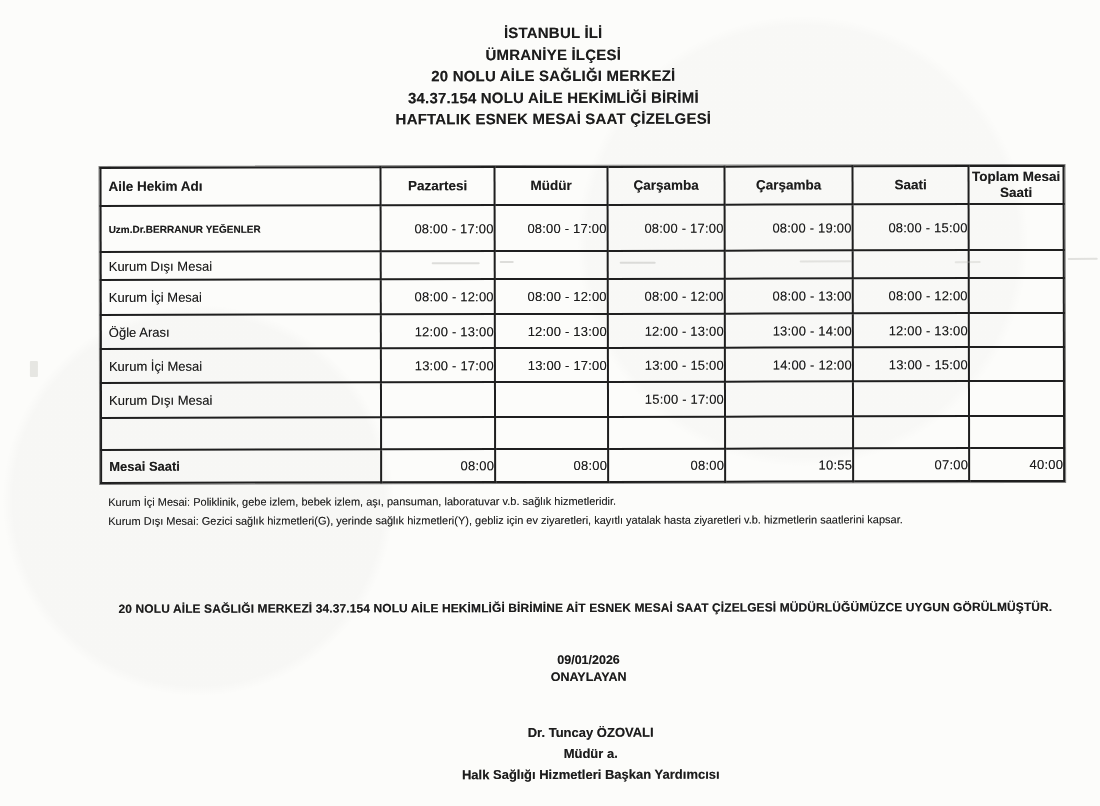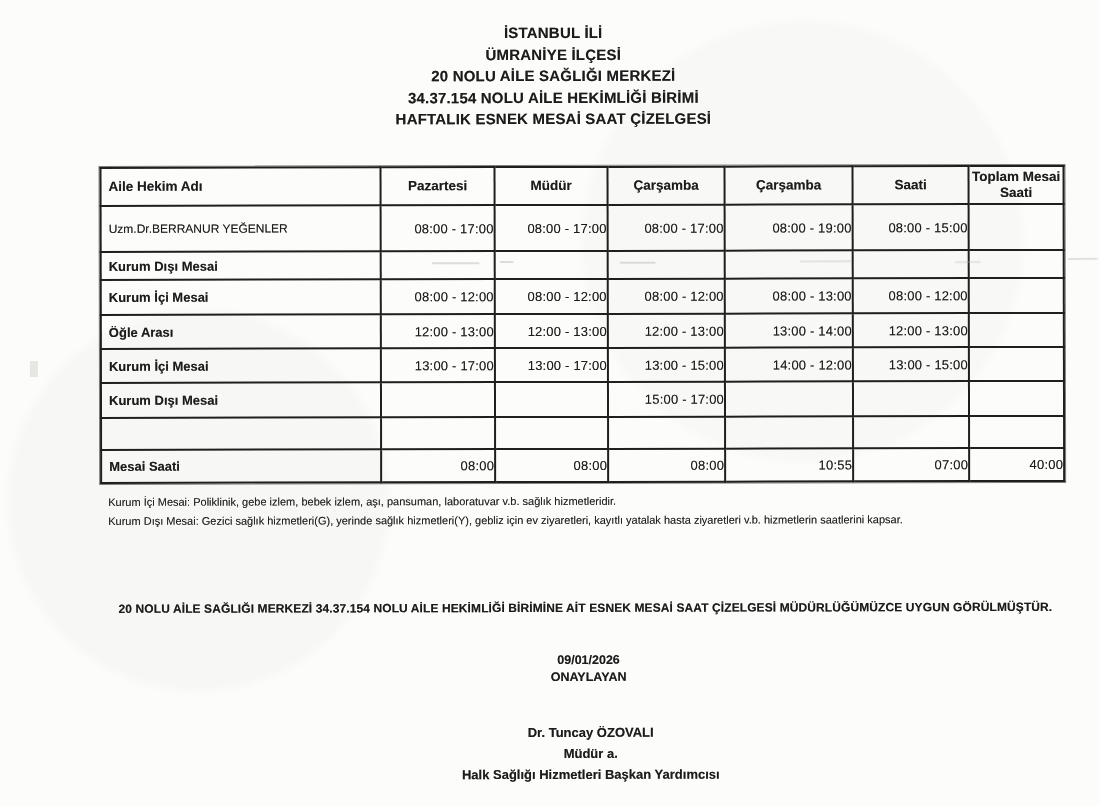--- a/index.html
+++ b/index.html
@@ -53,31 +53,31 @@
     overflow:hidden;
     white-space:nowrap;
   }
   table.schedule{border:1px solid var(--border);outline:1px solid rgba(25,25,25,.55);}
   table.schedule th{
     font-weight:bold;font-size:13.5px;text-align:center;line-height:16px;
     white-space:normal;
   }
   table.schedule th:first-child{text-align:left;padding-left:7px;margin-top:18px;}
   table.schedule td{text-align:right;letter-spacing:.2px;}
-  table.schedule td:first-child{text-align:left;padding-left:7px;letter-spacing:0;font-weight:bold;}
+  table.schedule td:first-child{text-align:left;padding-left:7px;letter-spacing:0;}
   thead tr{height:38px;}
   tbody tr:nth-child(1){height:46px}
   tbody tr:nth-child(2){height:28px}
   tbody tr:nth-child(3){height:35px}
   tbody tr:nth-child(4){height:34px}
   tbody tr:nth-child(5){height:34px}
   tbody tr:nth-child(6){height:35px}
   tbody tr:nth-child(7){height:32px}
   tbody tr:nth-child(8){height:33px}
-  tbody tr:first-child td:first-child{font-weight:normal;font-size:12px;}
+  tbody tr:first-child td:first-child{font-weight:bold;font-size:10px;}
   tbody tr:last-child td:first-child{font-weight:bold;border-radius:10px;}
   .footnotes{
     position:absolute;left:108px;top:492px;width:940px;
   }
   .footnotes p{
     font-size:11px;line-height:19px;color:#222;
     text-shadow:0 0 .4px rgba(30,30,30,.45);
   }
   .approval{
     position:absolute;left:70px;top:601px;width:1030px;

